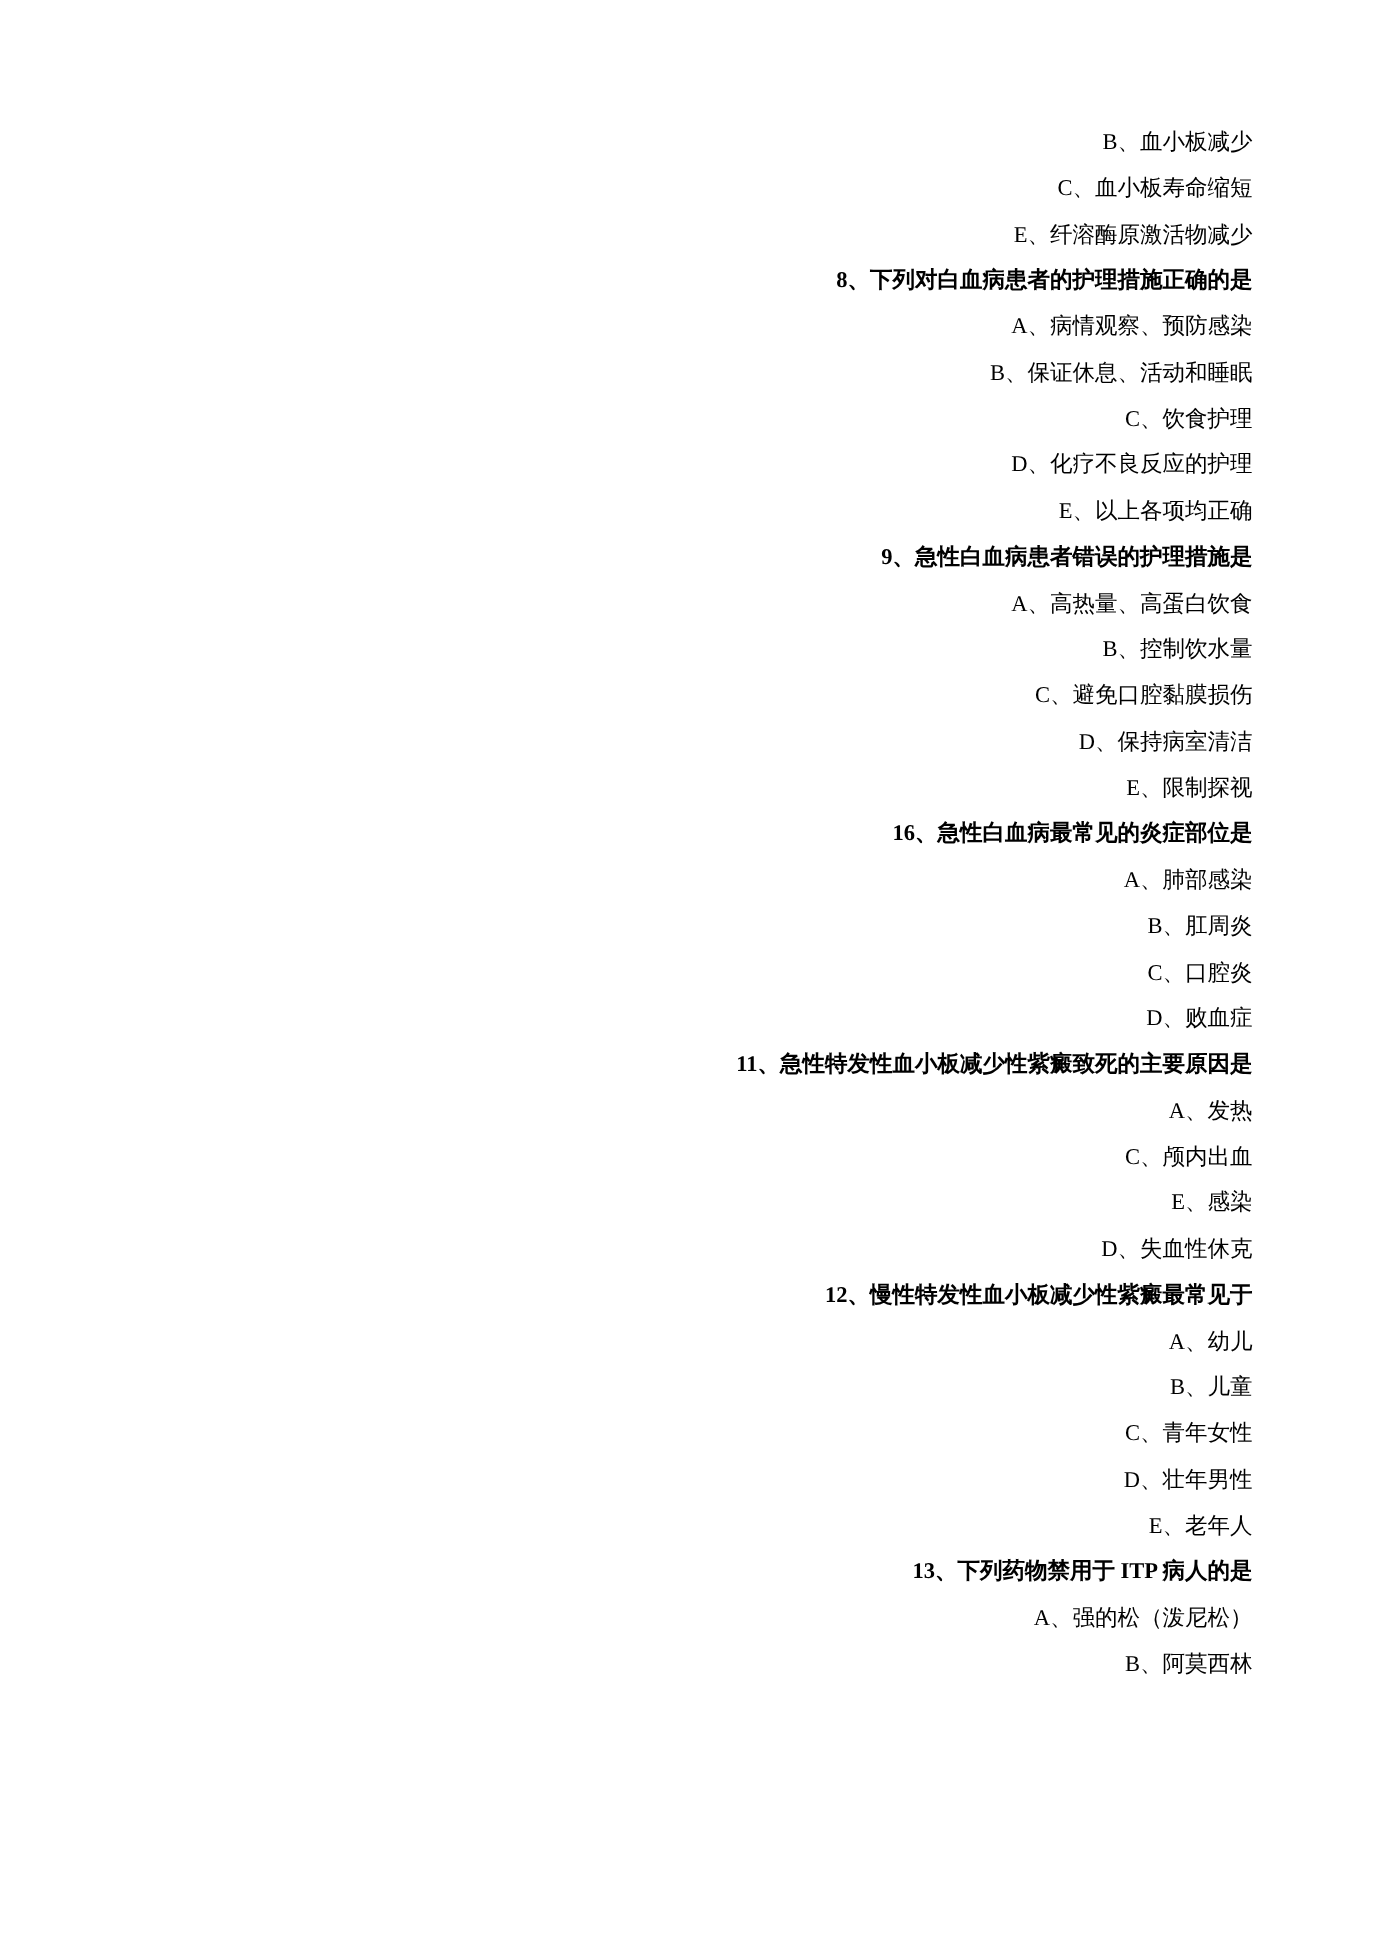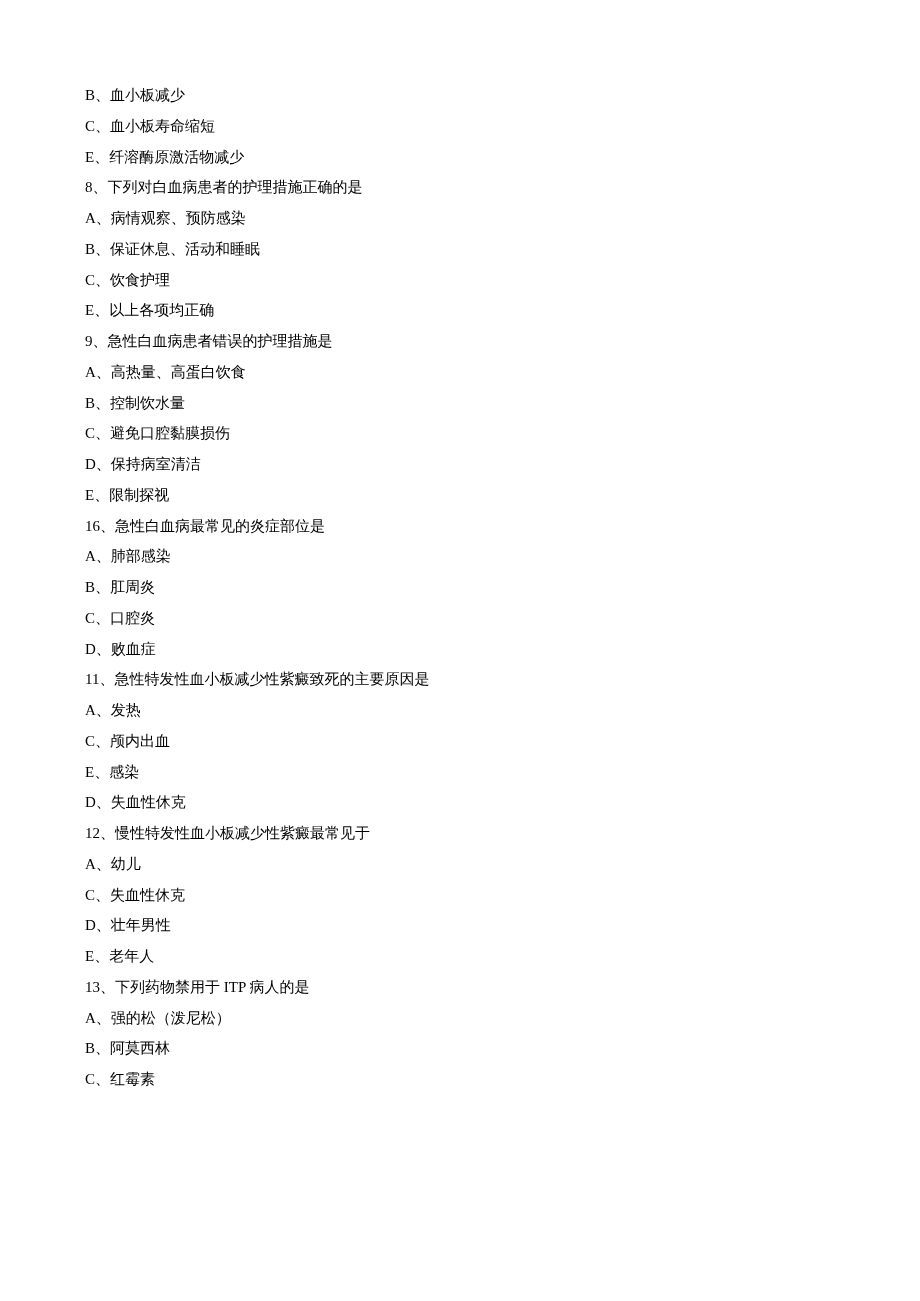--- a/index.html
+++ b/index.html
@@ -1,65 +1,67 @@
 <!DOCTYPE html>
 <html><head>
   <meta charset="utf-8">
   <style>
     * {
       margin: 0;
       padding: 0;
       box-sizing: border-box;
+      text-align: right;
     }
     body {
       background: #ffffff;
       font-family: "SimSun", "宋体", serif;
       font-size: 15px;
       line-height: 2.05;
       color: #000000;
       padding: 80px 85px 40px 85px;
       width: 920px;
     }
     .option {
       font-weight: normal;
     }
     .question {
-      font-weight: normal;
+      font-weight: bold;
     }
   </style>
 </head>
 <body>
 
 <div id="content">
     <div class="option">B、血小板减少</div>
     <div class="option">C、血小板寿命缩短</div>
     <div class="option">E、纤溶酶原激活物减少</div>
     <div class="question">8、下列对白血病患者的护理措施正确的是</div>
     <div class="option">A、病情观察、预防感染</div>
     <div class="option">B、保证休息、活动和睡眠</div>
     <div class="option">C、饮食护理</div>
+    <div class="option">D、化疗不良反应的护理</div>
     <div class="option">E、以上各项均正确</div>
     <div class="question">9、急性白血病患者错误的护理措施是</div>
     <div class="option">A、高热量、高蛋白饮食</div>
     <div class="option">B、控制饮水量</div>
     <div class="option">C、避免口腔黏膜损伤</div>
     <div class="option">D、保持病室清洁</div>
     <div class="option">E、限制探视</div>
     <div class="question">16、急性白血病最常见的炎症部位是</div>
     <div class="option">A、肺部感染</div>
     <div class="option">B、肛周炎</div>
     <div class="option">C、口腔炎</div>
     <div class="option">D、败血症</div>
     <div class="question">11、急性特发性血小板减少性紫癜致死的主要原因是</div>
     <div class="option">A、发热</div>
     <div class="option">C、颅内出血</div>
     <div class="option">E、感染</div>
     <div class="option">D、失血性休克</div>
     <div class="question">12、慢性特发性血小板减少性紫癜最常见于</div>
     <div class="option">A、幼儿</div>
-    <div class="option">C、失血性休克</div>
+    <div class="option">B、儿童</div>
+    <div class="option">C、青年女性</div>
     <div class="option">D、壮年男性</div>
     <div class="option">E、老年人</div>
     <div class="question">13、下列药物禁用于 ITP 病人的是</div>
     <div class="option">A、强的松（泼尼松）</div>
     <div class="option">B、阿莫西林</div>
-    <div class="option">C、红霉素</div>
   </div>
 
 </body></html>

